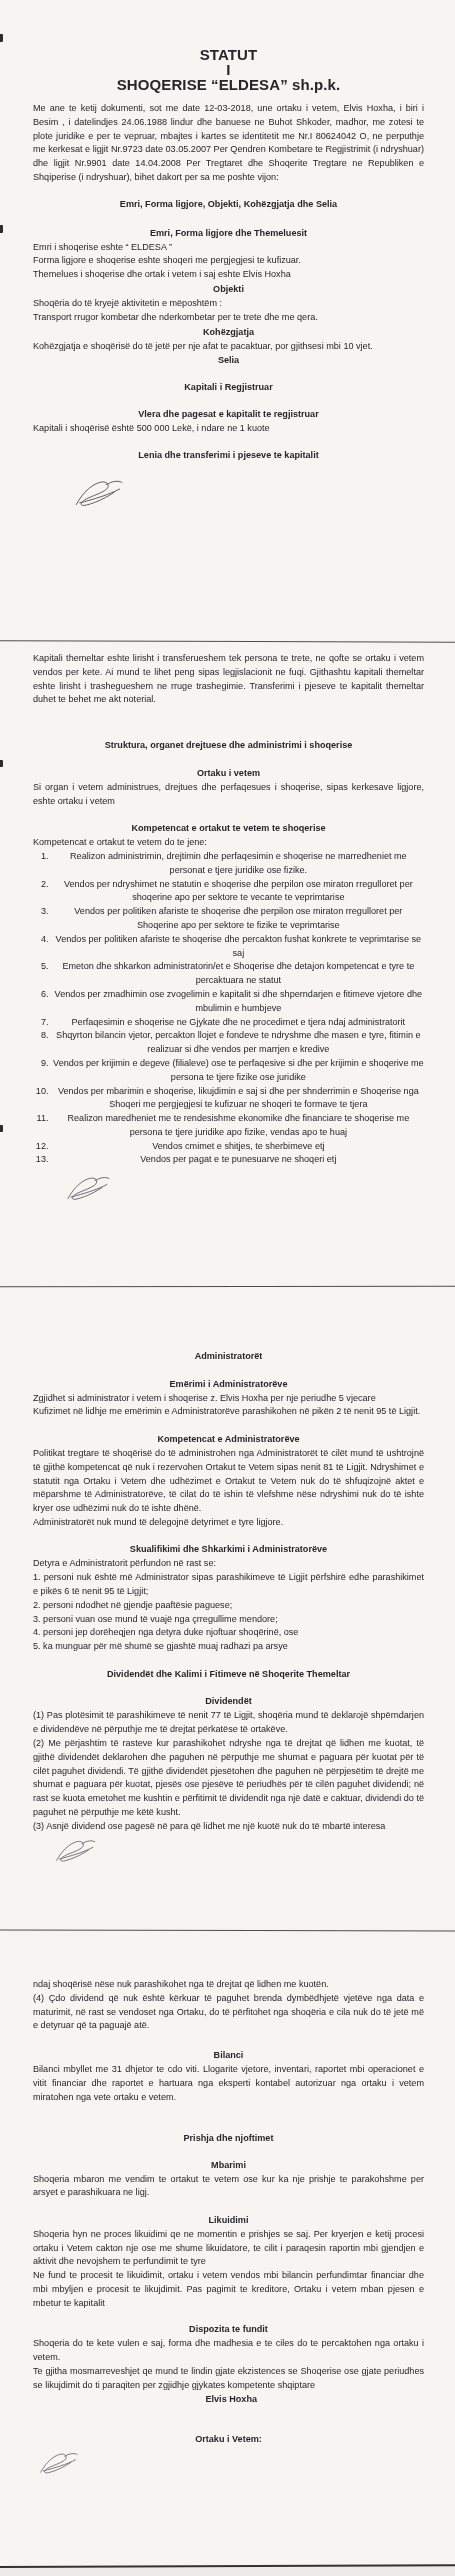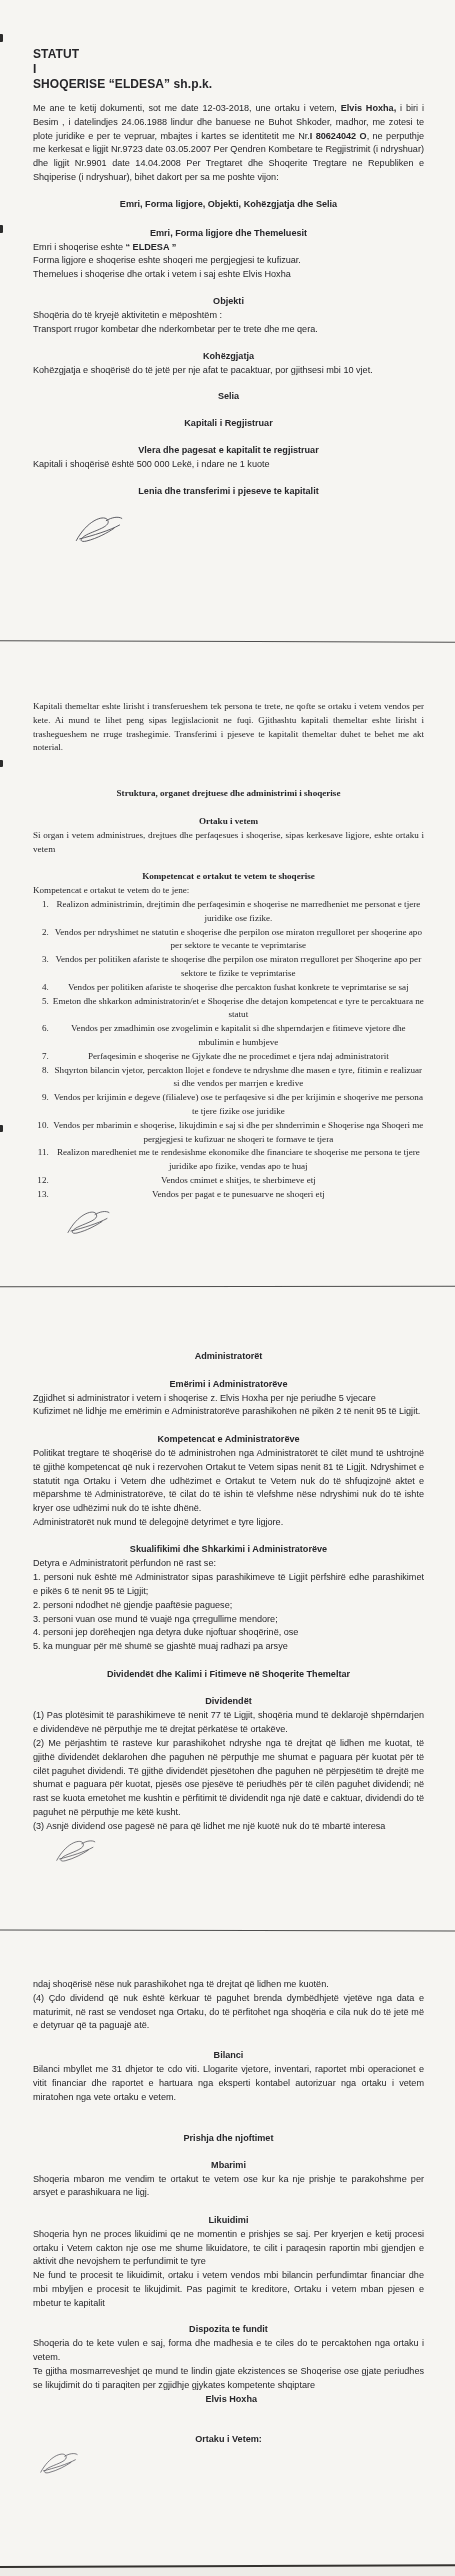--- a/index.html
+++ b/index.html
@@ -6,31 +6,31 @@
   html,body { background:#f6f5f2; }
   .doc {
     position:relative; width:456px; height:2576px;
     background:#f6f5f2;
     font-family:"Liberation Sans", sans-serif;
     font-size:9.1px; color:#26262a;
     overflow:hidden;
   }
   .page { position:absolute; left:0; width:456px; padding-left:33px; padding-right:32px; }
   .p1 { top:0;     height:641px; padding-top:47px; }
-  .p2 { top:656px; height:642px; padding-top:44px;font-family:Liberation Serif, serif; }
+  .p2 { top:608px; height:642px; padding-top:44px; }
   .p3 { top:1287px; height:642px; padding-top:62px; }
   .p4 { top:1931px; height:634px; padding-top:47px; }
 
   p, li { line-height:13.8px; }
   .just { text-align:justify; }
-  .b  { font-weight:700; }
-  .title { font-weight:700; font-size:12px; line-height:15px; letter-spacing:0.1px; }
+  .b  { font-weight:400; }
+  .title { font-weight:700; text-align:center; font-size:15px; line-height:15px; letter-spacing:0.1px; }
   .hc { font-weight:700; text-align:center; line-height:15px; }
   .hl { font-weight:700; line-height:15px;text-align:center; }.mt18{margin-top:10px}
-  .mt21{margin-top:11.6px}.mt22{margin-top:12px}.mt23{margin-top:12.7px}
+  .mt21{margin-top:11.6px}.mt22{}.mt23{margin-top:12.7px}
   .mt24{margin-top:13.2px}.mt27{margin-top:15px}.mt45{margin-top:25px}
   .mt48{margin-top:26.4px}.mt57{margin-top:31px}
 
   ol.kompetenca { list-style:decimal outside; padding-left:18px; margin:0; }
   ol.kompetenca li { padding-left:1.7px;text-align:center; }
 
   .sep { position:absolute; left:0; width:457px; height:1.1px; background:#4d4d4d; }
   .sep1 { top:641px; transform:rotate(0.18deg); }
   .sep2 { top:1286px; transform:rotate(-0.08deg); }
   .sep3 { top:1930px; transform:rotate(0.1deg); }

